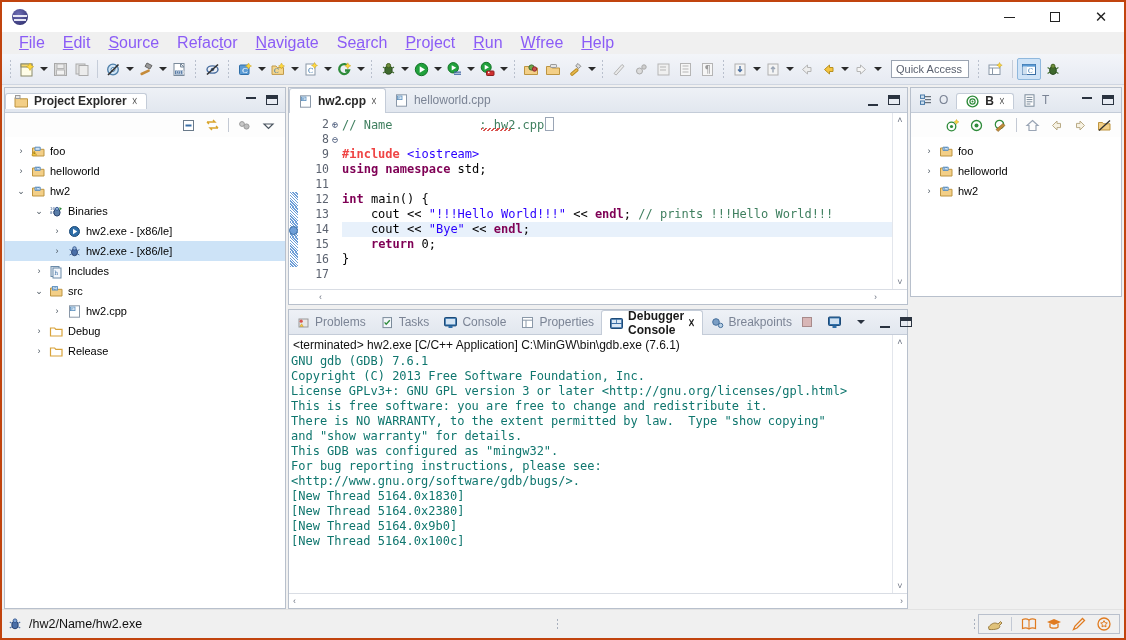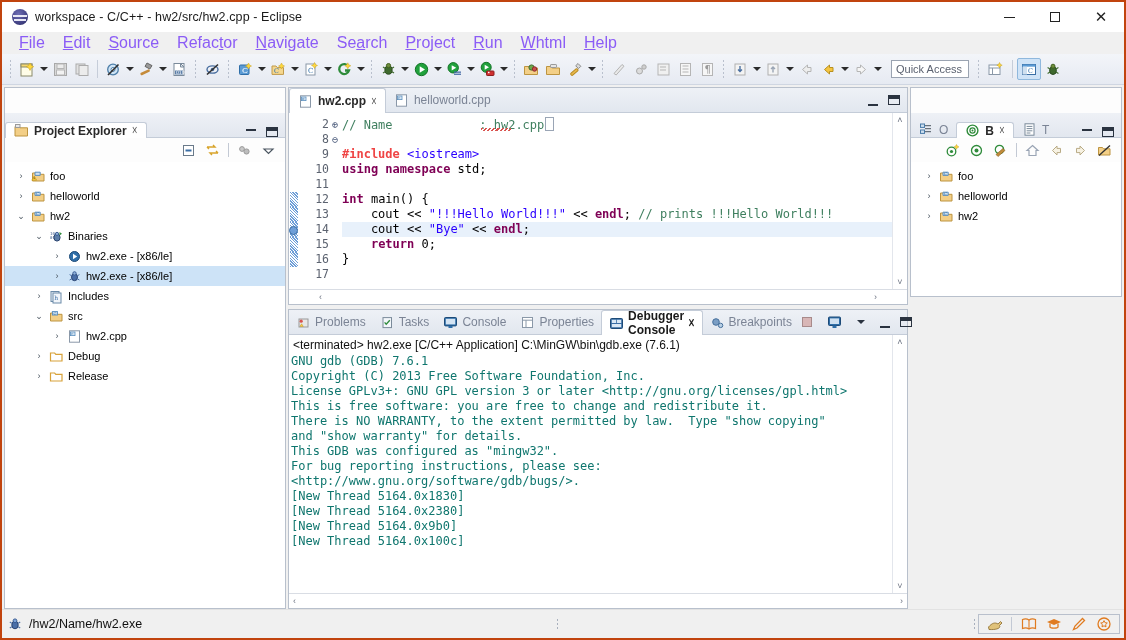--- a/index.html
+++ b/index.html
@@ -100,23 +100,23 @@
   .col-left{width:282px;flex:0 0 282px;display:flex;flex-direction:column;min-height:0;}
   .col-mid{flex:1 1 auto;display:flex;flex-direction:column;min-width:0;margin:0 2px;}
   .col-right{width:212px;flex:0 0 212px;display:flex;flex-direction:column;min-height:0;}
 
   
   .view{
     background:#fdfdfd;border:1px solid #b8c0cc;box-sizing:border-box;
     display:flex;flex-direction:column;min-height:0;
   }
   .view-tabs{
-    height:24px;flex:0 0 24px;display:flex;align-items:flex-end;
+    height:24px;flex:0 0 24px;display:flex;align-items:center;
     background:linear-gradient(to bottom,#eef1f6,#e2e7ef);
-    border-bottom:1px solid #c4ccd8;position:relative;margin-top:25px;
+    border-bottom:1px solid #c4ccd8;position:relative;
   }
   .vtab{
     display:flex;align-items:center;gap:5px;padding:0 8px;font-size:12px;
     color:#2a2a2a;position:relative;
   }
   .vtab.active{
     background:#fff;border-top-left-radius:3px;border-top-right-radius:3px;
     border-left:1px solid #c4ccd8;border-right:1px solid #c4ccd8;border-top:1px solid #c4ccd8;
     margin-bottom:-1px;font-weight:bold;
   }
@@ -243,21 +243,20 @@
   .sb-icon{width:17px;height:17px;display:flex;align-items:center;justify-content:center;}
   svg{display:block;}
 </style>
 </head>
 <body>
 
 <div class="win">
 
   <div class="titlebar">
     <div class="title-icon"></div>
-    <div class="title-text">workspace - C/C++ - hw2/src/hw2.cpp - Eclipse</div>
     <div class="win-ctrls">
       <div class="win-btn">
           <span class="dash"></span>
         </div>
       <div class="win-btn">
           <span class="sqr"></span>
         </div>
       <div class="win-btn">
           <span class="xx">✕</span>
         </div>
@@ -266,21 +265,21 @@
 
   <div class="menubar">
     <div class="menu-item"><u>F</u><span>ile</span></div>
     <div class="menu-item"><u>E</u><span>dit</span></div>
     <div class="menu-item"><u>S</u><span>ource</span></div>
     <div class="menu-item">Refac<u>t</u><span>or</span></div>
     <div class="menu-item"><u>N</u><span>avigate</span></div>
     <div class="menu-item">Se<u>a</u><span>rch</span></div>
     <div class="menu-item"><u>P</u><span>roject</span></div>
     <div class="menu-item"><u>R</u><span>un</span></div>
-    <div class="menu-item"><u>W</u><span>html</span></div>
+    <div class="menu-item"><u>W</u><span>free</span></div>
     <div class="menu-item"><u>H</u><span>elp</span></div>
   </div>
 
   <div class="toolbar">
     <div class="tb-grip"></div>
 
     <div class="tb-btn">
       <svg width="17" height="17" viewBox="0 0 17 17">
           <rect x="2" y="3" width="11" height="12" fill="#fffde7" stroke="#8a8a6a"></rect>
           <rect x="2" y="3" width="11" height="3" fill="#f5d76e" stroke="#8a8a6a"></rect>

